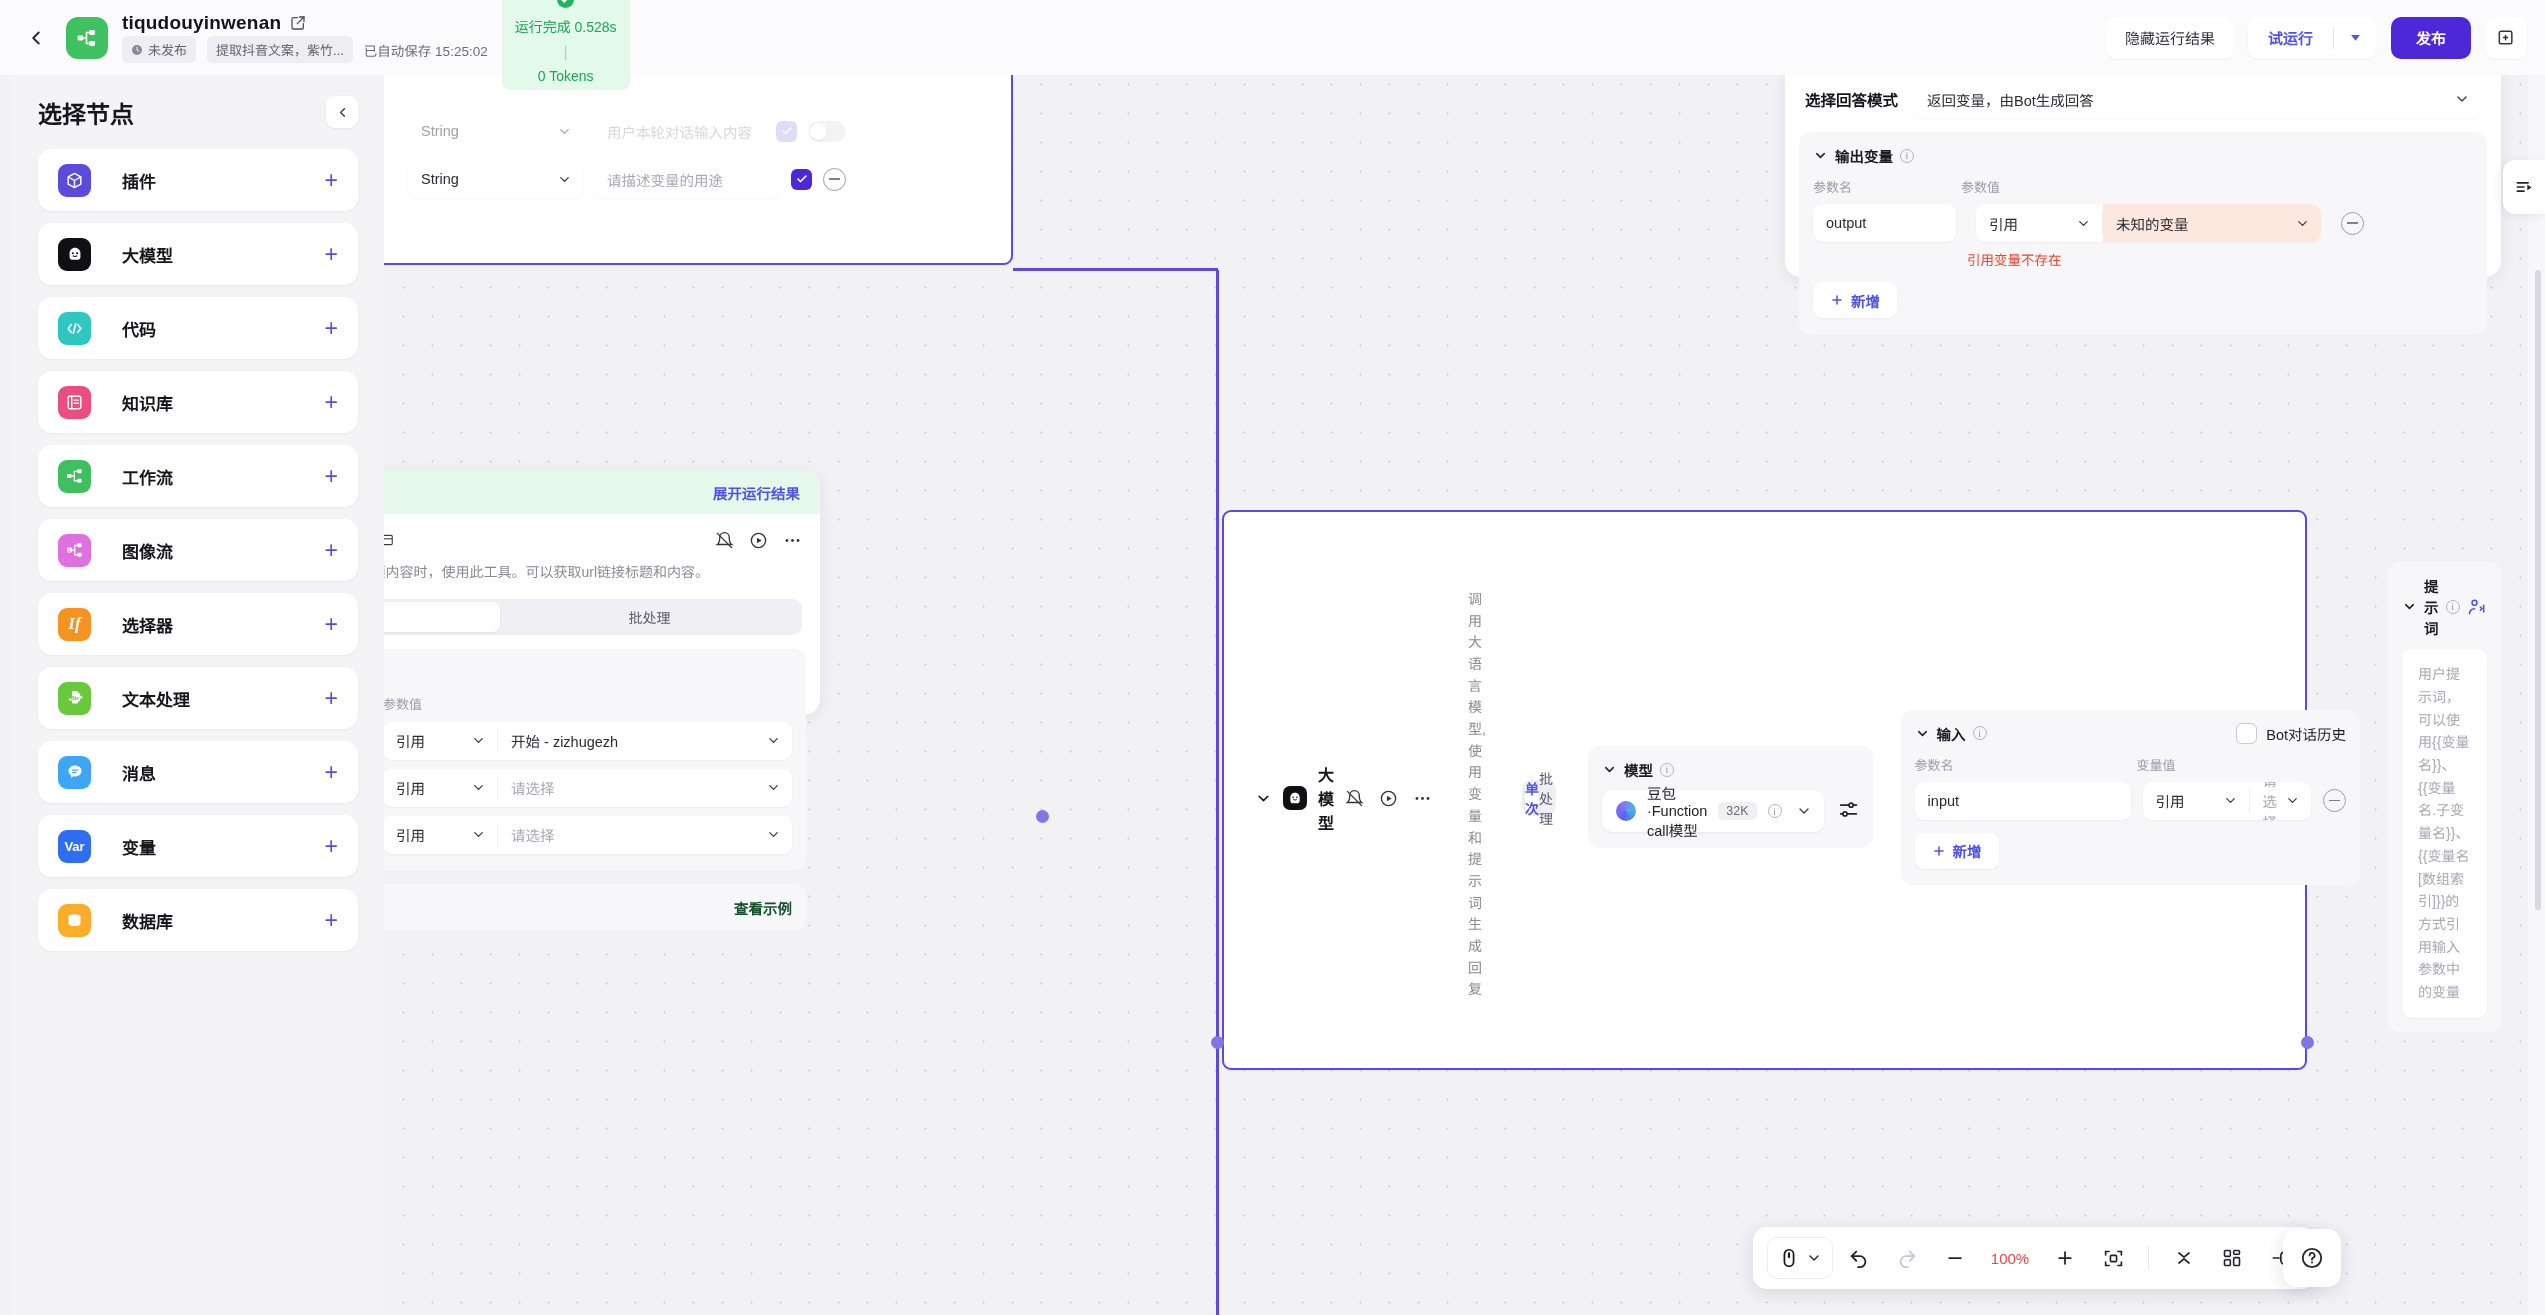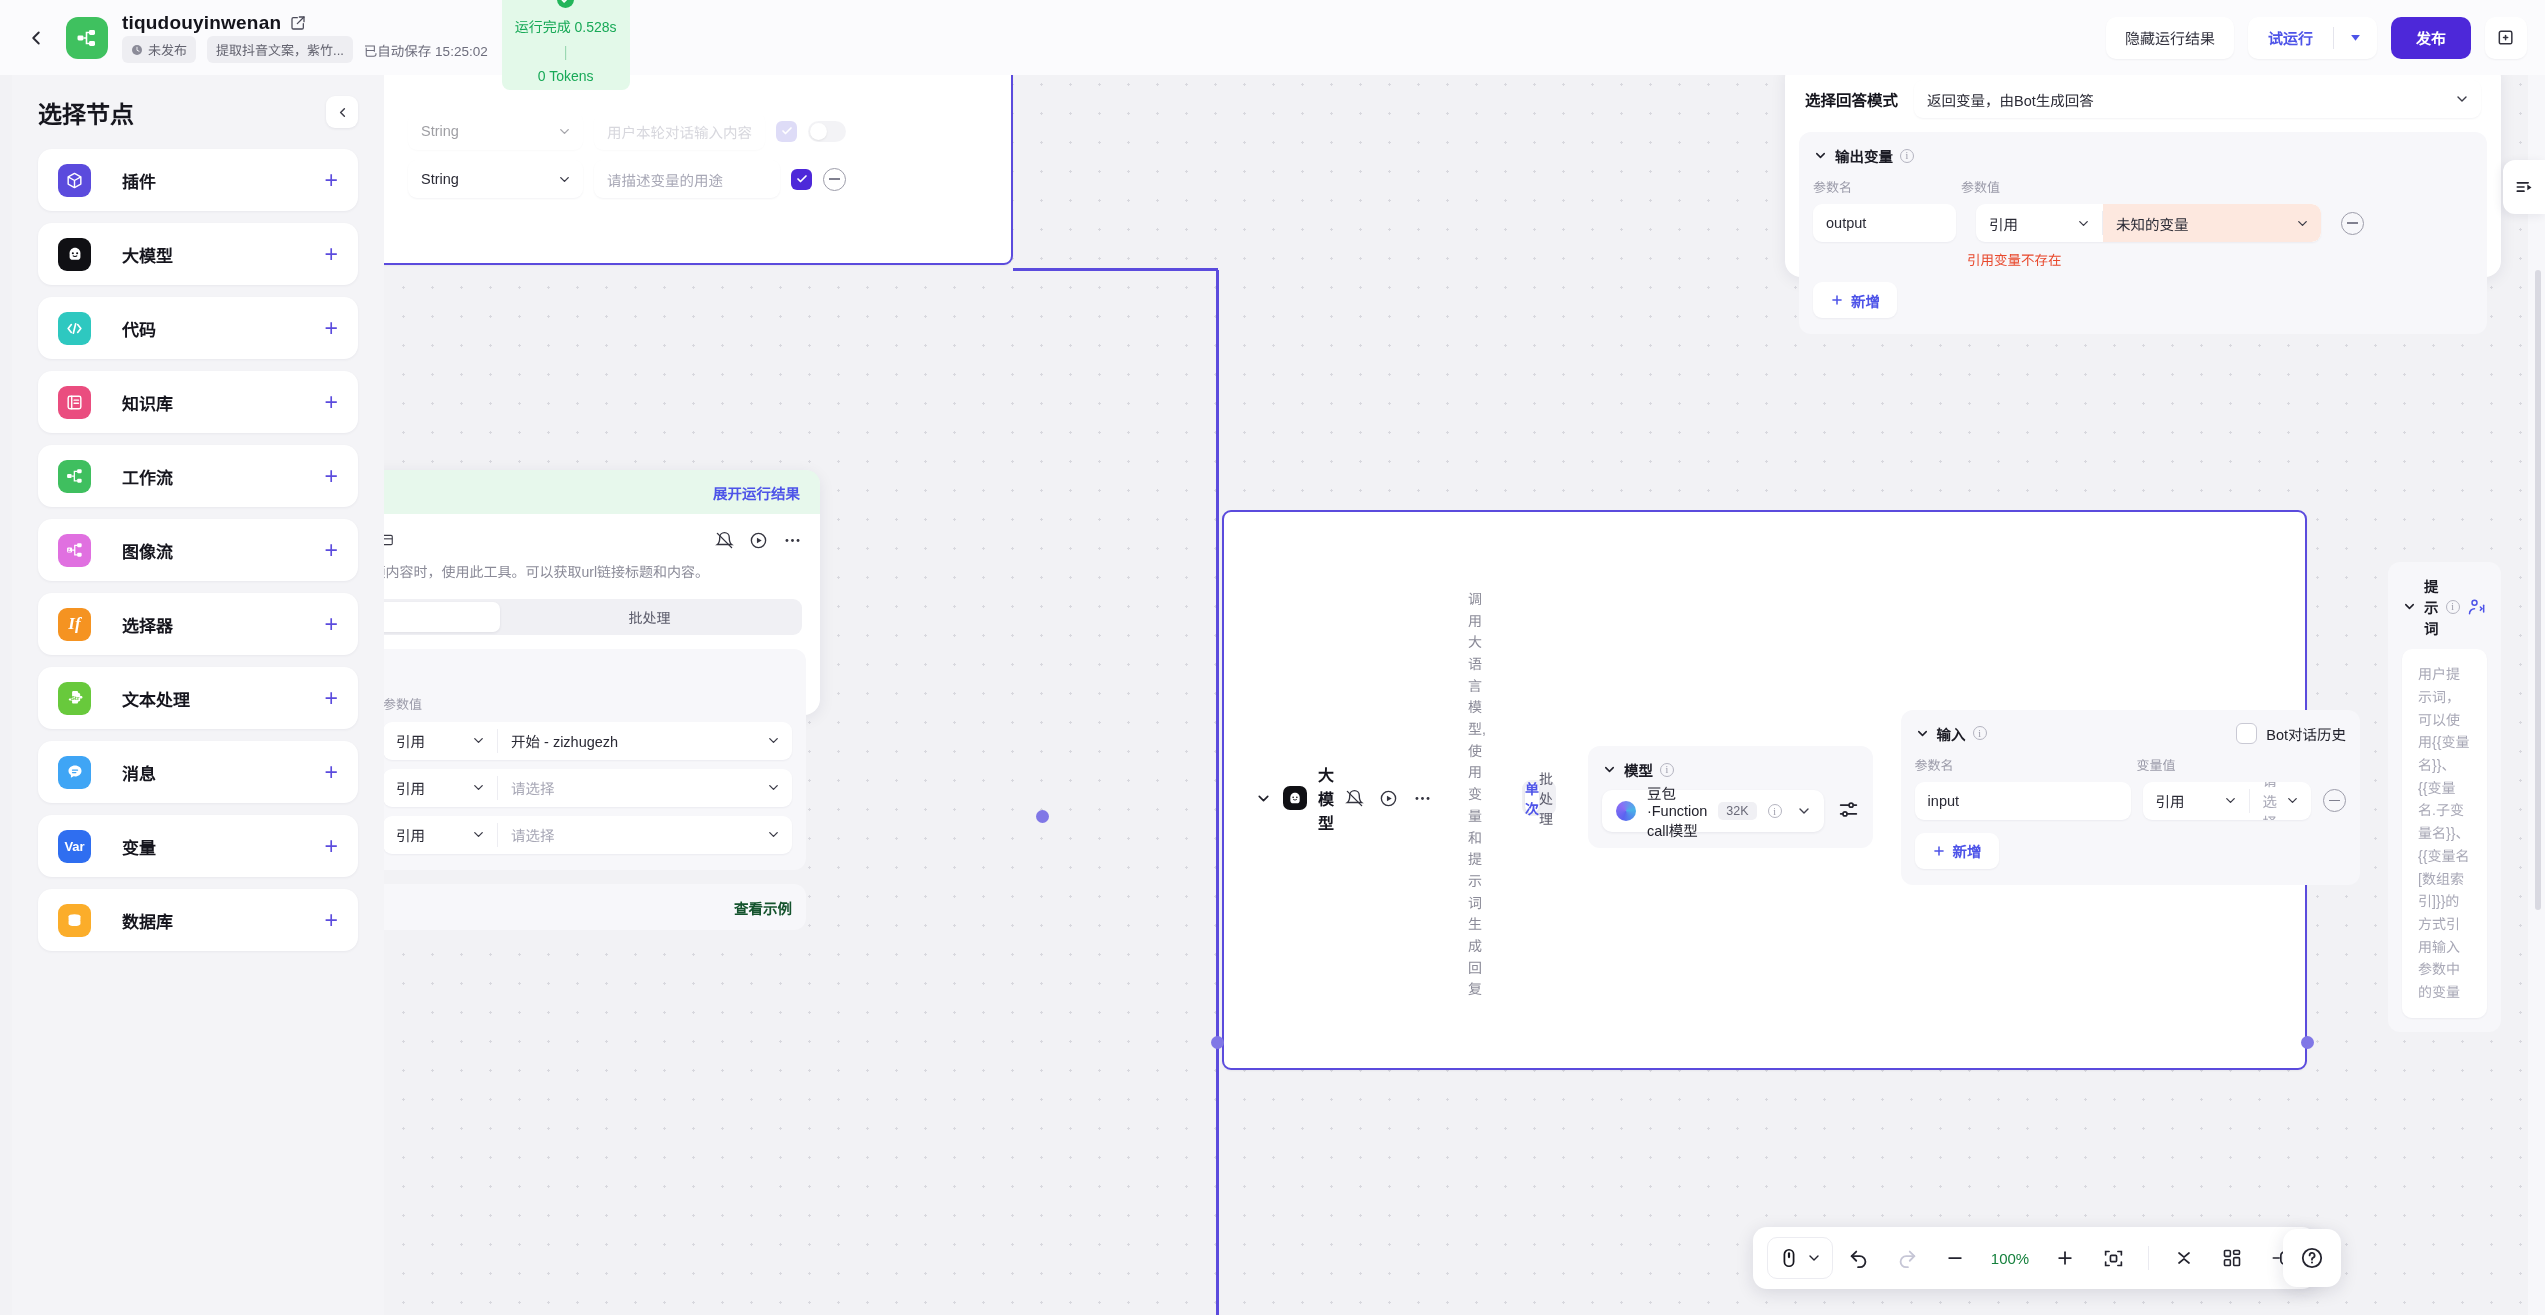--- a/index.html
+++ b/index.html
@@ -275,21 +275,21 @@
   }
   .tb-cursor {
     display: flex; align-items: center; gap: 6px; height: 42px;
     border: 1px solid #ececf1; border-radius: 10px; padding: 0 10px; cursor: pointer;
   }
   .tb-btn {
     width: 44px; height: 44px; border-radius: 10px; display: flex;
     align-items: center; justify-content: center; cursor: pointer; color: #23232e;
   }
   .tb-btn.dis { color: #c6c6d6; cursor: default; }
-  .tb-zoom { font-size: 15px; color: #15803d; min-width: 58px; text-align: center; cursor: pointer; }
+  .tb-zoom { font-size: 15px; color: #ef4444; min-width: 58px; text-align: center; cursor: pointer; }
   .tb-div { width: 1px; height: 24px; background: #eaeaf0; margin: 0 9px; }
   #helpbtn {
     position: absolute; left: 2283px; top: 1229px; width: 58px; height: 58px;
     background: #fff; border-radius: 14px; display: flex; align-items: center;
     justify-content: center; cursor: pointer; box-shadow: 0 4px 18px rgba(25,25,60,.12); z-index: 70;
   }
 
   
   #rightfly {
     position: absolute; right: 0; top: 160px; width: 42px; height: 54px;

